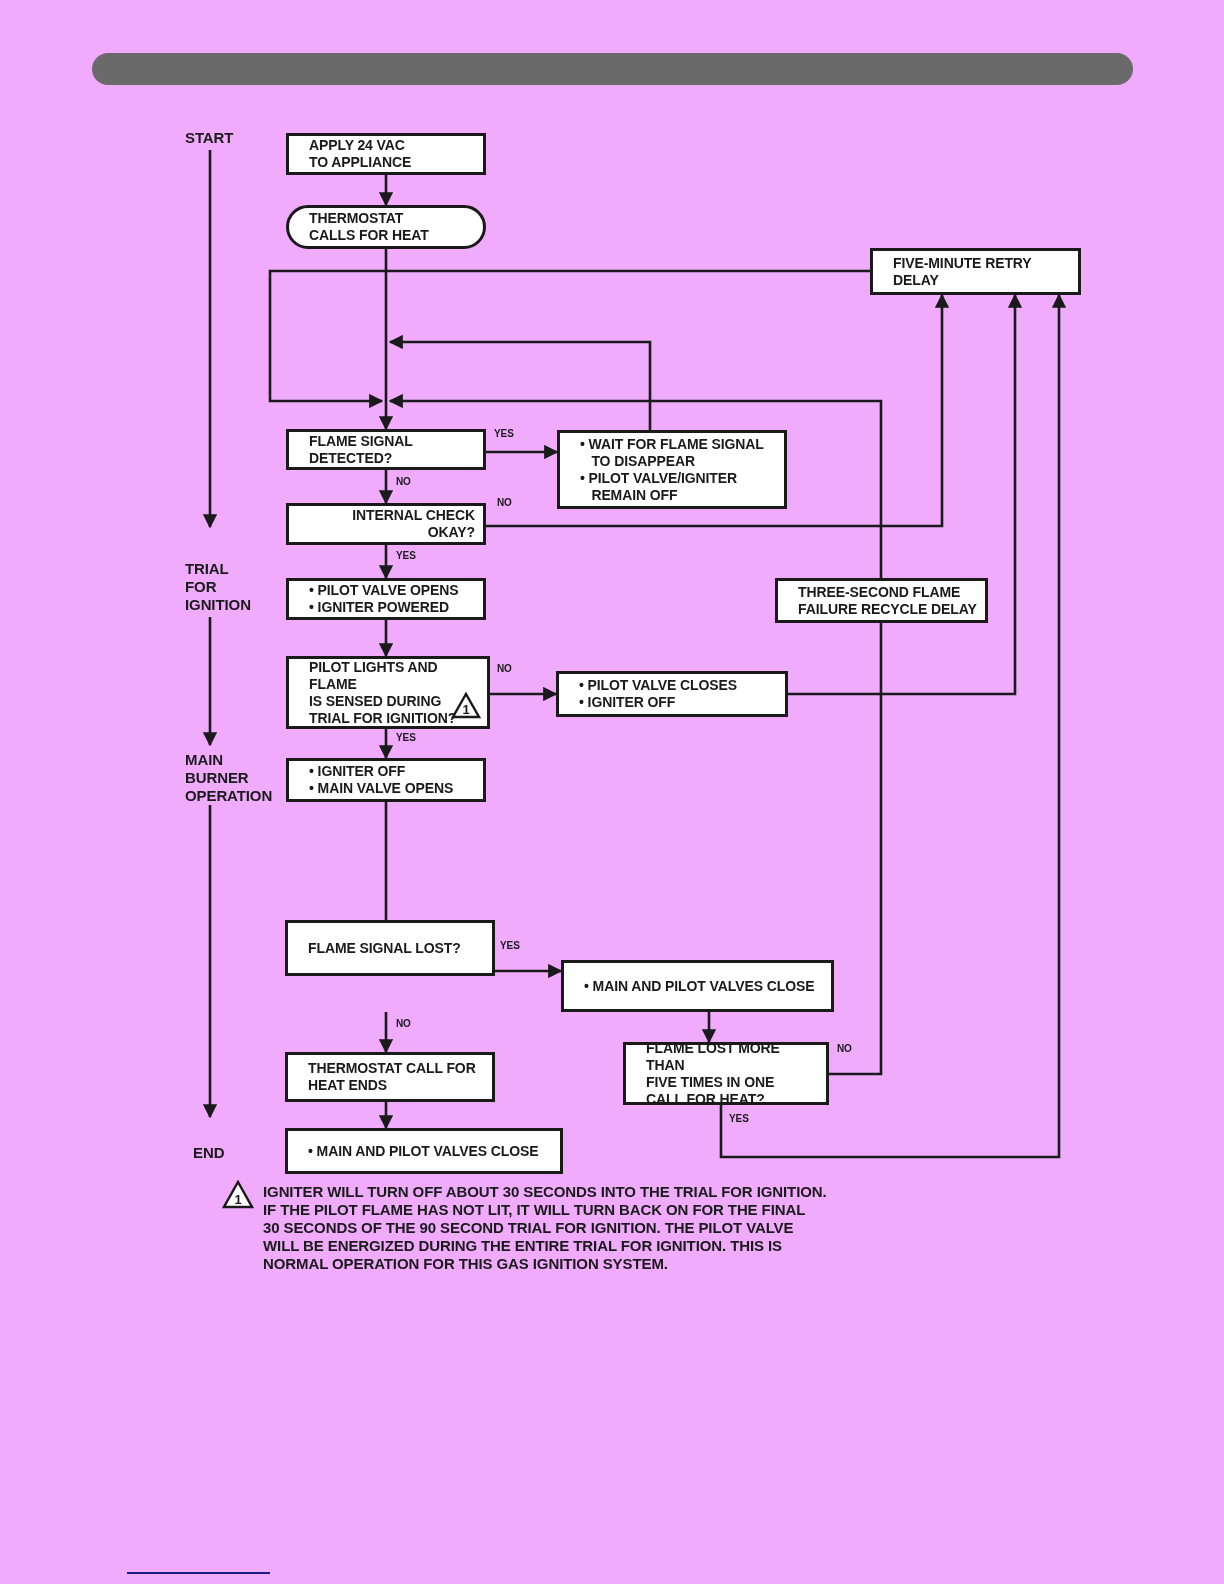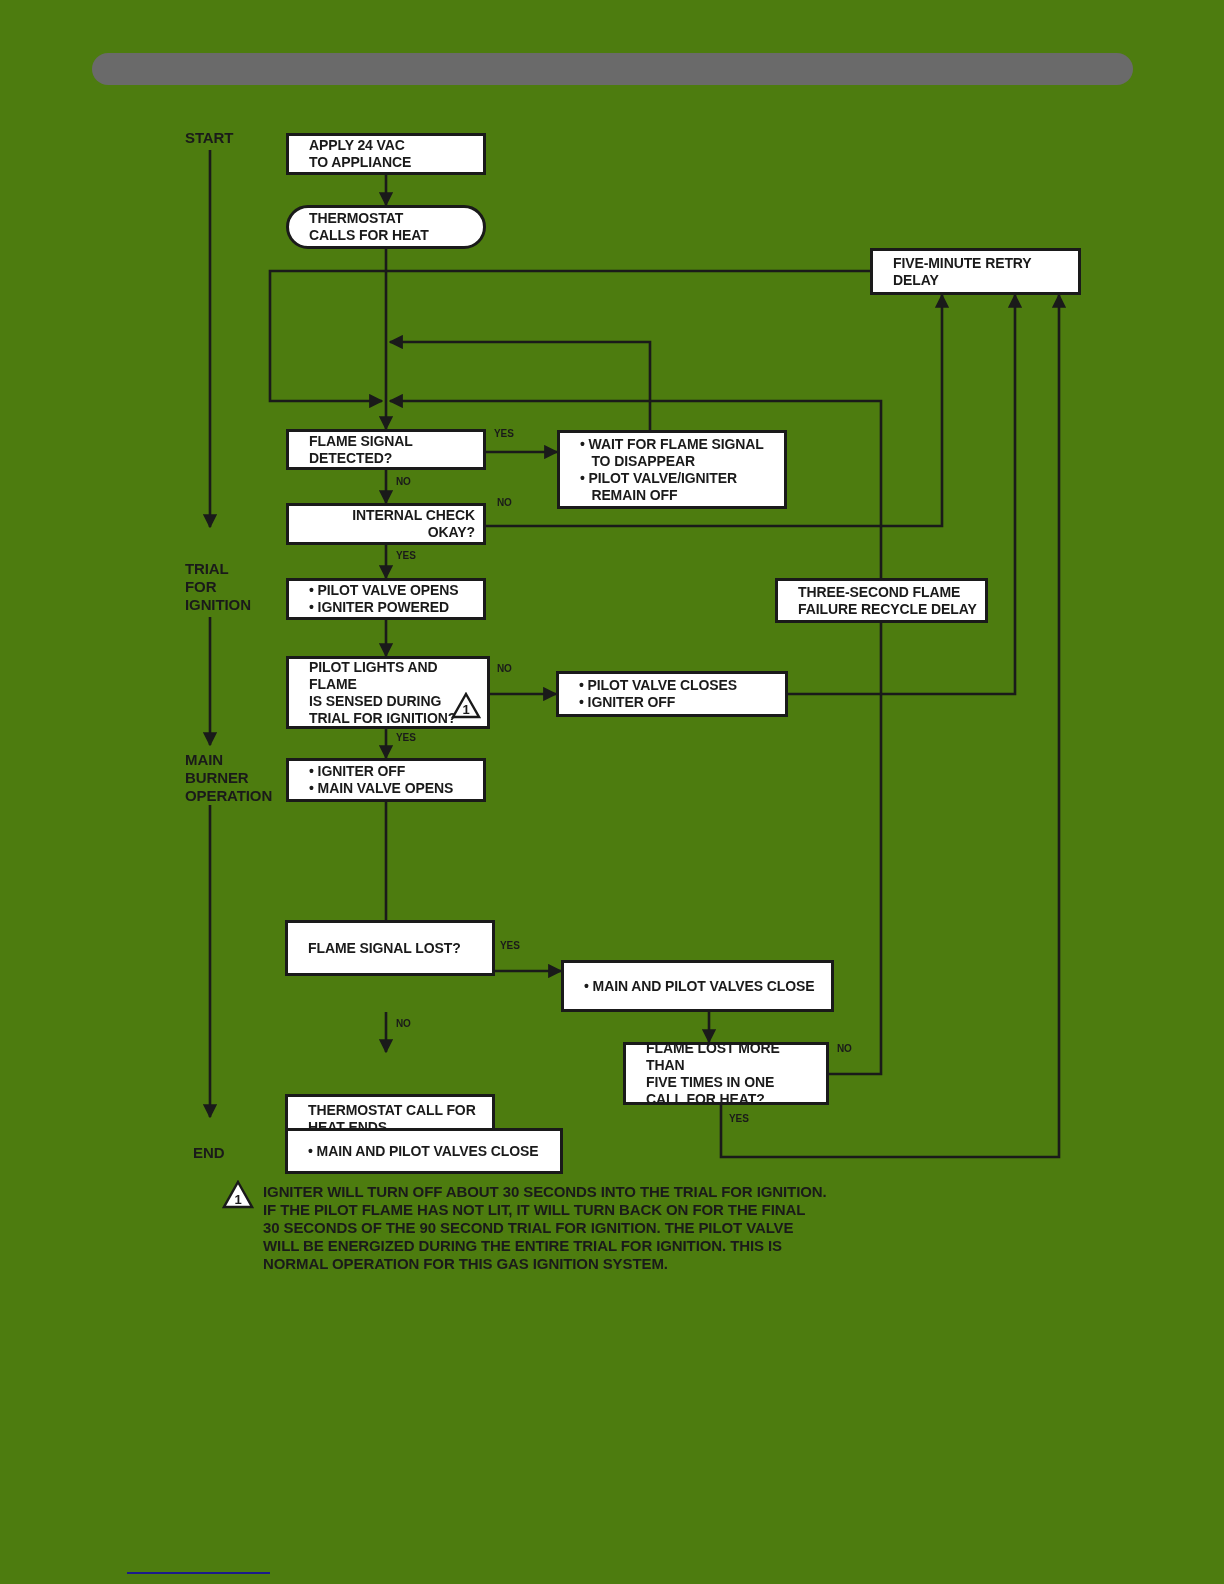--- a/index.html
+++ b/index.html
@@ -1,16 +1,16 @@
 <!DOCTYPE html>
 <html><head>
 <meta charset="utf-8">
 <style>
   html,body{margin:0;padding:0;background:#ffffff;}
-  #page{position:relative;width:1224px;height:1584px;background:#4d7c0f;
+  #page{position:relative;width:1224px;height:1584px;background:#f0abfc;
         font-family:"Liberation Sans", sans-serif;color:#1a1a1a;overflow:hidden;}
   #headerbar{position:absolute;left:92px;top:53px;width:1041px;height:32px;
              border-radius:16px;background:#6a6a6a;}
   svg.wires{position:absolute;left:0;top:0;width:1224px;height:1584px;}
   .node{position:absolute;border:3px solid #1a1a1a;background:#ffffff;
         display:flex;align-items:center;box-sizing:border-box;}
   .node .txt{white-space:pre-wrap;font-weight:700;font-size:14px;line-height:17px;
              padding:4px 8px 4px 20px;letter-spacing:-0.1px;}
   .sidelabel{position:absolute;font-weight:700;font-size:15px;line-height:18px;
              white-space:pre-wrap;letter-spacing:-0.1px;}
@@ -140,21 +140,21 @@
     <div class="txt">FLAME SIGNAL LOST?</div>
   </div>
   <div class="node" style="left:561px;top:960px;width:273px;height:52px;">
     <div class="txt">• MAIN AND PILOT VALVES CLOSE</div>
   </div>
   <div class="node" style="left:623px;top:1042px;width:206px;height:63px;">
     <div class="txt">FLAME LOST MORE THAN
 FIVE TIMES IN ONE
 CALL FOR HEAT?</div>
   </div>
-  <div class="node" style="left:285px;top:1052px;width:210px;height:50px;margin-top:42px;">
+  <div class="node" style="left:285px;top:1052px;width:210px;height:50px;">
     <div class="txt">THERMOSTAT CALL FOR
 HEAT ENDS</div>
   </div>
   <div class="node" style="left:285px;top:1128px;width:278px;height:46px;">
     <div class="txt">• MAIN AND PILOT VALVES CLOSE</div>
   </div>
 
   <div class="edgelabel" style="left:494px;top:428px;">YES</div>
   <div class="edgelabel" style="left:396px;top:476px;">NO</div>
   <div class="edgelabel" style="left:497px;top:497px;">NO</div>

